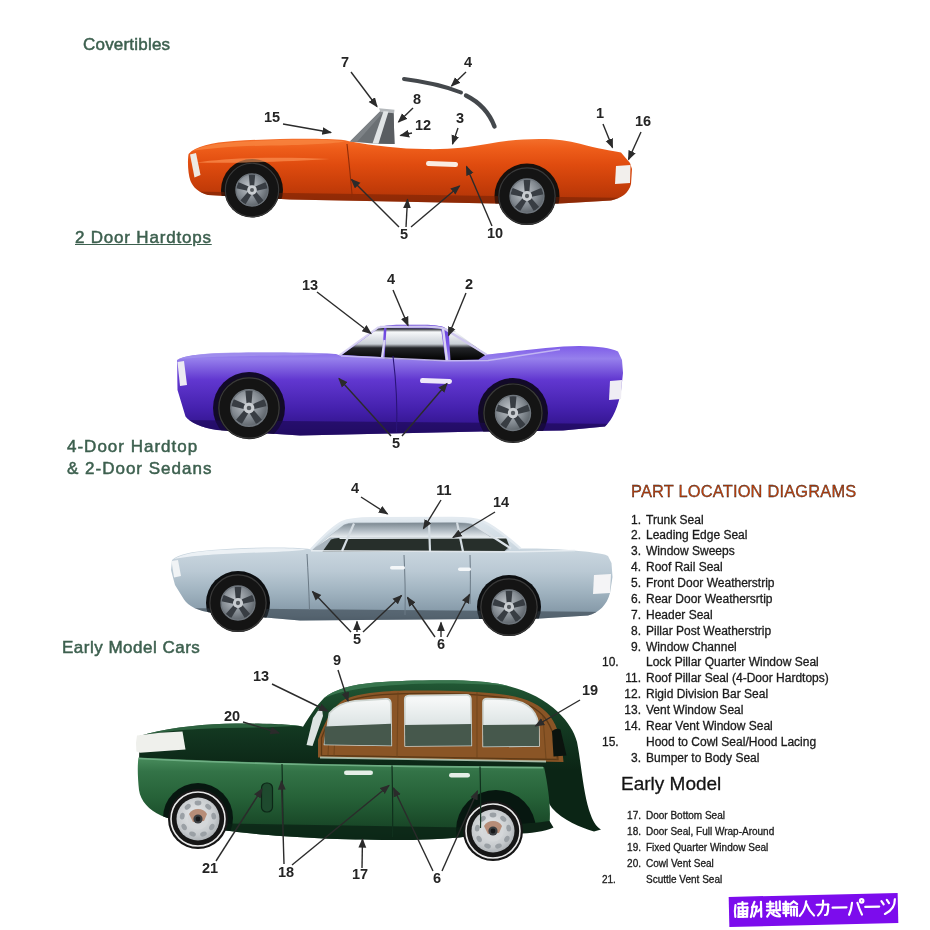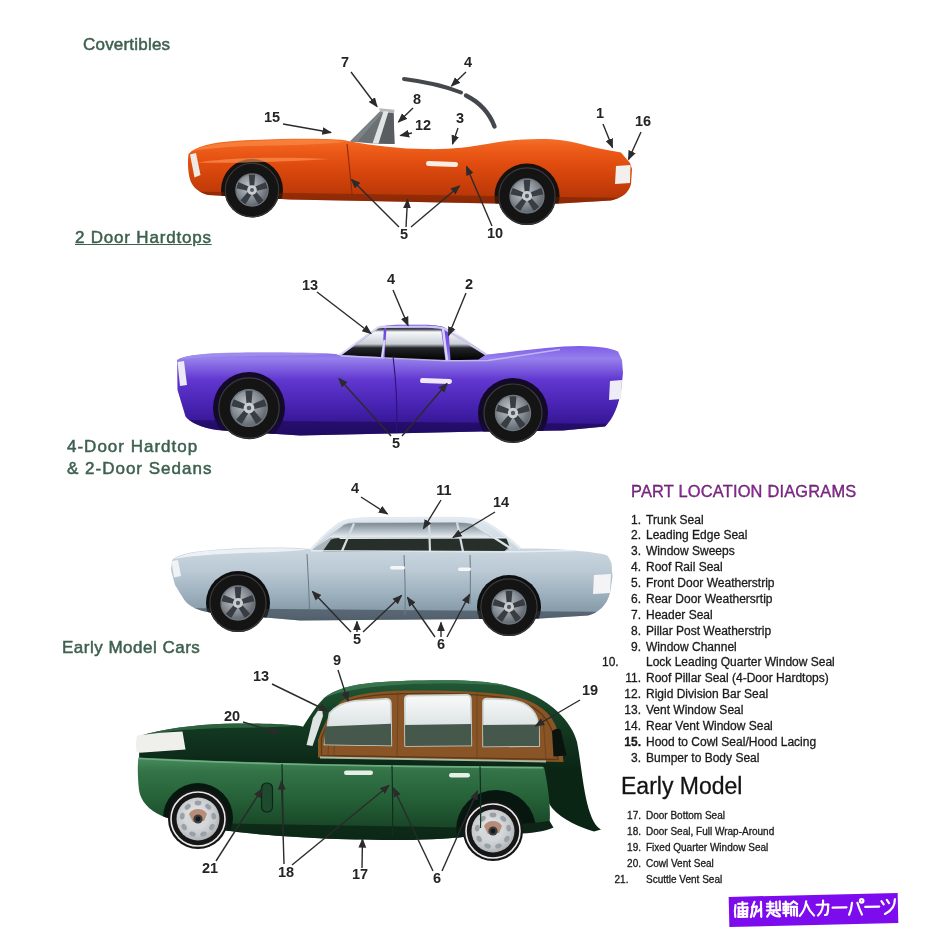--- a/index.html
+++ b/index.html
@@ -408,21 +408,21 @@
   <text x="360" y="879">17</text>
   <text x="437" y="883">6</text>
 </g>
 </svg>
 <div class="hd" style="left:83px;top:35px;letter-spacing:0.2px;">Covertibles</div>
 <div class="hd" style="left:75px;top:228px;letter-spacing:0.8px;text-decoration:underline;">2 Door Hardtops</div>
 <div class="hd" style="left:67px;top:436px;line-height:22px;letter-spacing:1.0px;">4-Door Hardtop
 &amp; 2-Door Sedans</div>
 <div class="hd" style="left:62px;top:638px;letter-spacing:0.5px;">Early Model Cars</div>
 
-<div class="legend" style="left:631px;top:482px;font-size:16.4px;letter-spacing:0.2px;color:#a21caf;">PART LOCATION DIAGRAMS</div>
+<div class="legend" style="left:631px;top:482px;font-size:16.4px;letter-spacing:0.2px;color:#c2410c;">PART LOCATION DIAGRAMS</div>
 <div class="legend" style="left:602px;top:512.5px;">
 <table style="border-collapse:collapse;font-size:12px;line-height:15.87px;color:#1b1b1b;">
       <tbody>
 <tr>
           <td style="text-align:right;padding:0;width:39px;">1.</td>
           <td style="padding:0 0 0 5px;">Trunk Seal</td>
         </tr>
 <tr>
           <td style="text-align:right;padding:0;">2.</td>
           <td style="padding:0 0 0 5px;">Leading Edge Seal</td>
@@ -450,71 +450,71 @@
 <tr>
           <td style="text-align:right;padding:0;">8.</td>
           <td style="padding:0 0 0 5px;">Pillar Post Weatherstrip</td>
         </tr>
 <tr>
           <td style="text-align:right;padding:0;">9.</td>
           <td style="padding:0 0 0 5px;">Window Channel</td>
         </tr>
 <tr>
           <td style="text-align:left;padding:0;margin-top:20px;">10.</td>
-          <td style="padding:0 0 0 5px;">Lock Leading Quarter Window Seal</td>
+          <td style="padding:0 0 0 5px;">Lock Pillar Quarter Window Seal</td>
         </tr>
 <tr>
           <td style="text-align:right;padding:0;">11.</td>
           <td style="padding:0 0 0 5px;">Roof Pillar Seal (4-Door Hardtops)</td>
         </tr>
 <tr>
           <td style="text-align:right;padding:0;">12.</td>
           <td style="padding:0 0 0 5px;">Rigid Division Bar Seal</td>
         </tr>
 <tr>
           <td style="text-align:right;padding:0;">13.</td>
           <td style="padding:0 0 0 5px;">Vent Window Seal</td>
         </tr>
 <tr>
           <td style="text-align:right;padding:0;">14.</td>
           <td style="padding:0 0 0 5px;">Rear Vent Window Seal</td>
         </tr>
 <tr>
-          <td style="text-align:right;padding:0;font-weight:bold;">15.</td>
+          <td style="text-align:left;padding:0;">15.</td>
           <td style="padding:0 0 0 5px;">Hood to Cowl Seal/Hood Lacing</td>
         </tr>
 <tr>
           <td style="text-align:right;padding:0;">3.</td>
           <td style="padding:0 0 0 5px;">Bumper to Body Seal</td>
         </tr>
 </tbody>
     </table>
 </div>
-<div class="legend" style="left:621px;top:773px;font-size:23px;color:#121212;">Early Model</div>
+<div class="legend" style="left:621px;top:773px;font-size:19px;color:#121212;">Early Model</div>
 <div class="legend" style="left:602px;top:808px;">
 <table style="border-collapse:collapse;font-size:10px;line-height:15.87px;color:#1b1b1b;">
       <tbody>
 <tr>
           <td style="text-align:right;padding:0;width:39px;">17.</td>
           <td style="padding:0 0 0 5px;">Door Bottom Seal</td>
         </tr>
 <tr>
           <td style="text-align:right;padding:0;">18.</td>
           <td style="padding:0 0 0 5px;">Door Seal, Full Wrap-Around</td>
         </tr>
 <tr>
           <td style="text-align:right;padding:0;">19.</td>
           <td style="padding:0 0 0 5px;">Fixed Quarter Window Seal</td>
         </tr>
 <tr>
           <td style="text-align:right;padding:0;">20.</td>
           <td style="padding:0 0 0 5px;">Cowl Vent Seal</td>
         </tr>
 <tr>
-          <td style="text-align:center;padding:0;">21.</td>
+          <td style="text-align:left;padding:0;">21.</td>
           <td style="padding:0 0 0 5px;">Scuttle Vent Seal</td>
         </tr>
 </tbody>
     </table>
 </div>
 <div class="banner">
 <svg width="169" height="30" viewBox="0 0 169 30">
 <g stroke="#ffffff" stroke-width="2.05" fill="none" stroke-linecap="round" transform="translate(4.5,5.0) scale(1.075)">
   <g>
     <path d="M2,3 C1.2,7 1,11 1.6,14"></path>

